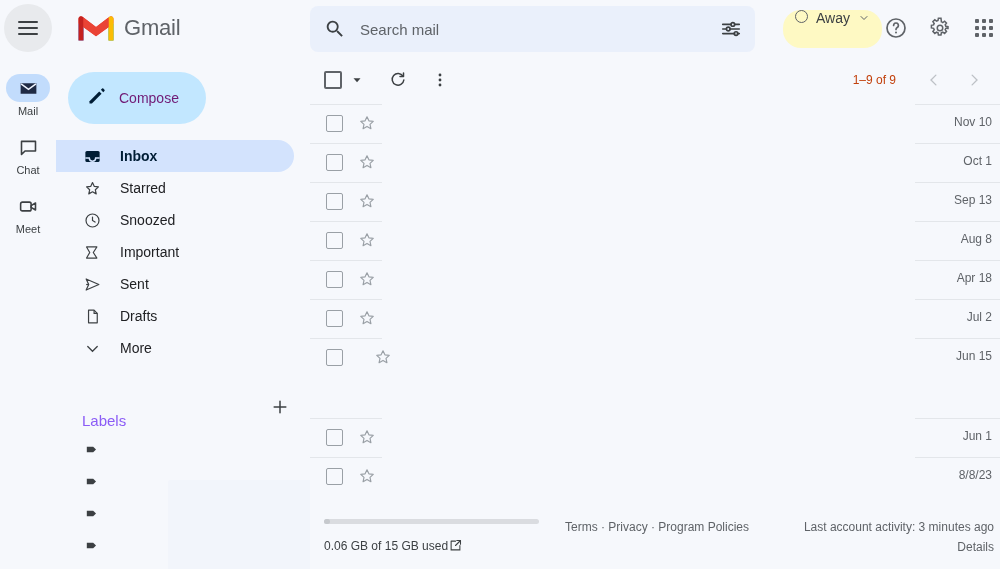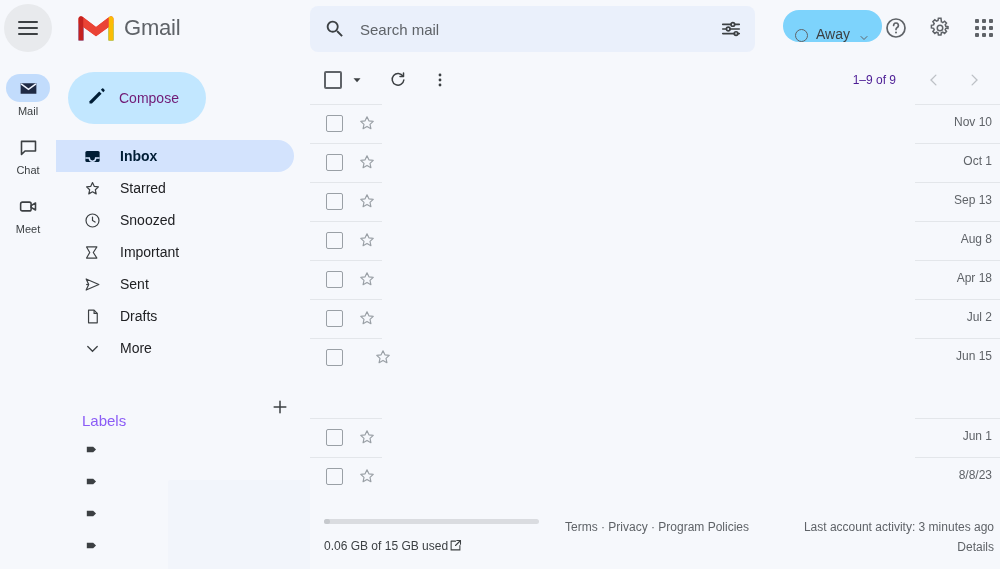--- a/index.html
+++ b/index.html
@@ -59,23 +59,23 @@
   .search-input::placeholder { color: #5f6368; }
   .tune-btn {
     width: 40px; height: 40px; margin-right: 4px;
     border-radius: 50%;
     display: flex; align-items: center; justify-content: center;
     cursor: pointer;
   }
 
   .status-chip {
     position: absolute; left: 783px; top: 10px;
-    height: 32px; padding: 0 12px;
-    background: #7dd3fc; border-radius: 18px;
-    display: flex; align-items: flex-end; gap: 8px;
+    height: 38px; padding: 0 12px;
+    background: #fef9c3; border-radius: 18px;
+    display: flex; align-items: flex-start; gap: 8px;
     cursor: pointer;
   }
   .status-dot {
     width: 13px; height: 13px; border-radius: 50%;
     border: 1.6px solid #5f6368;
   }
   .status-label { font-size: 14px; color: #3c4043; }
   .chev-down { width: 12px; height: 12px; }
 
   .header-right {
@@ -178,21 +178,21 @@
   .tb-icon {
     width: 36px; height: 36px; border-radius: 50%;
     display: flex; align-items: center; justify-content: center; cursor: pointer;
   }
   .tb-refresh { margin-left: 14px; }
   .tb-more { margin-left: 6px; }
   .pager {
     position: absolute; right: 8px; top: 0; height: 48px;
     display: flex; align-items: center; gap: 4px;
   }
-  .pager-count { font-size: 12px; color: #4c1d95; margin-right: 16px; }
+  .pager-count { font-size: 12px; color: #c2410c; margin-right: 16px; }
   .pager-btn {
     width: 36px; height: 36px; border-radius: 50%;
     display: flex; align-items: center; justify-content: center; cursor: pointer;
   }
 
   .list-body { position: relative; background: #f6f8fc; }
   .mail-row {
     position: relative;
     display: flex; align-items: flex-start;
     height: 39px;

